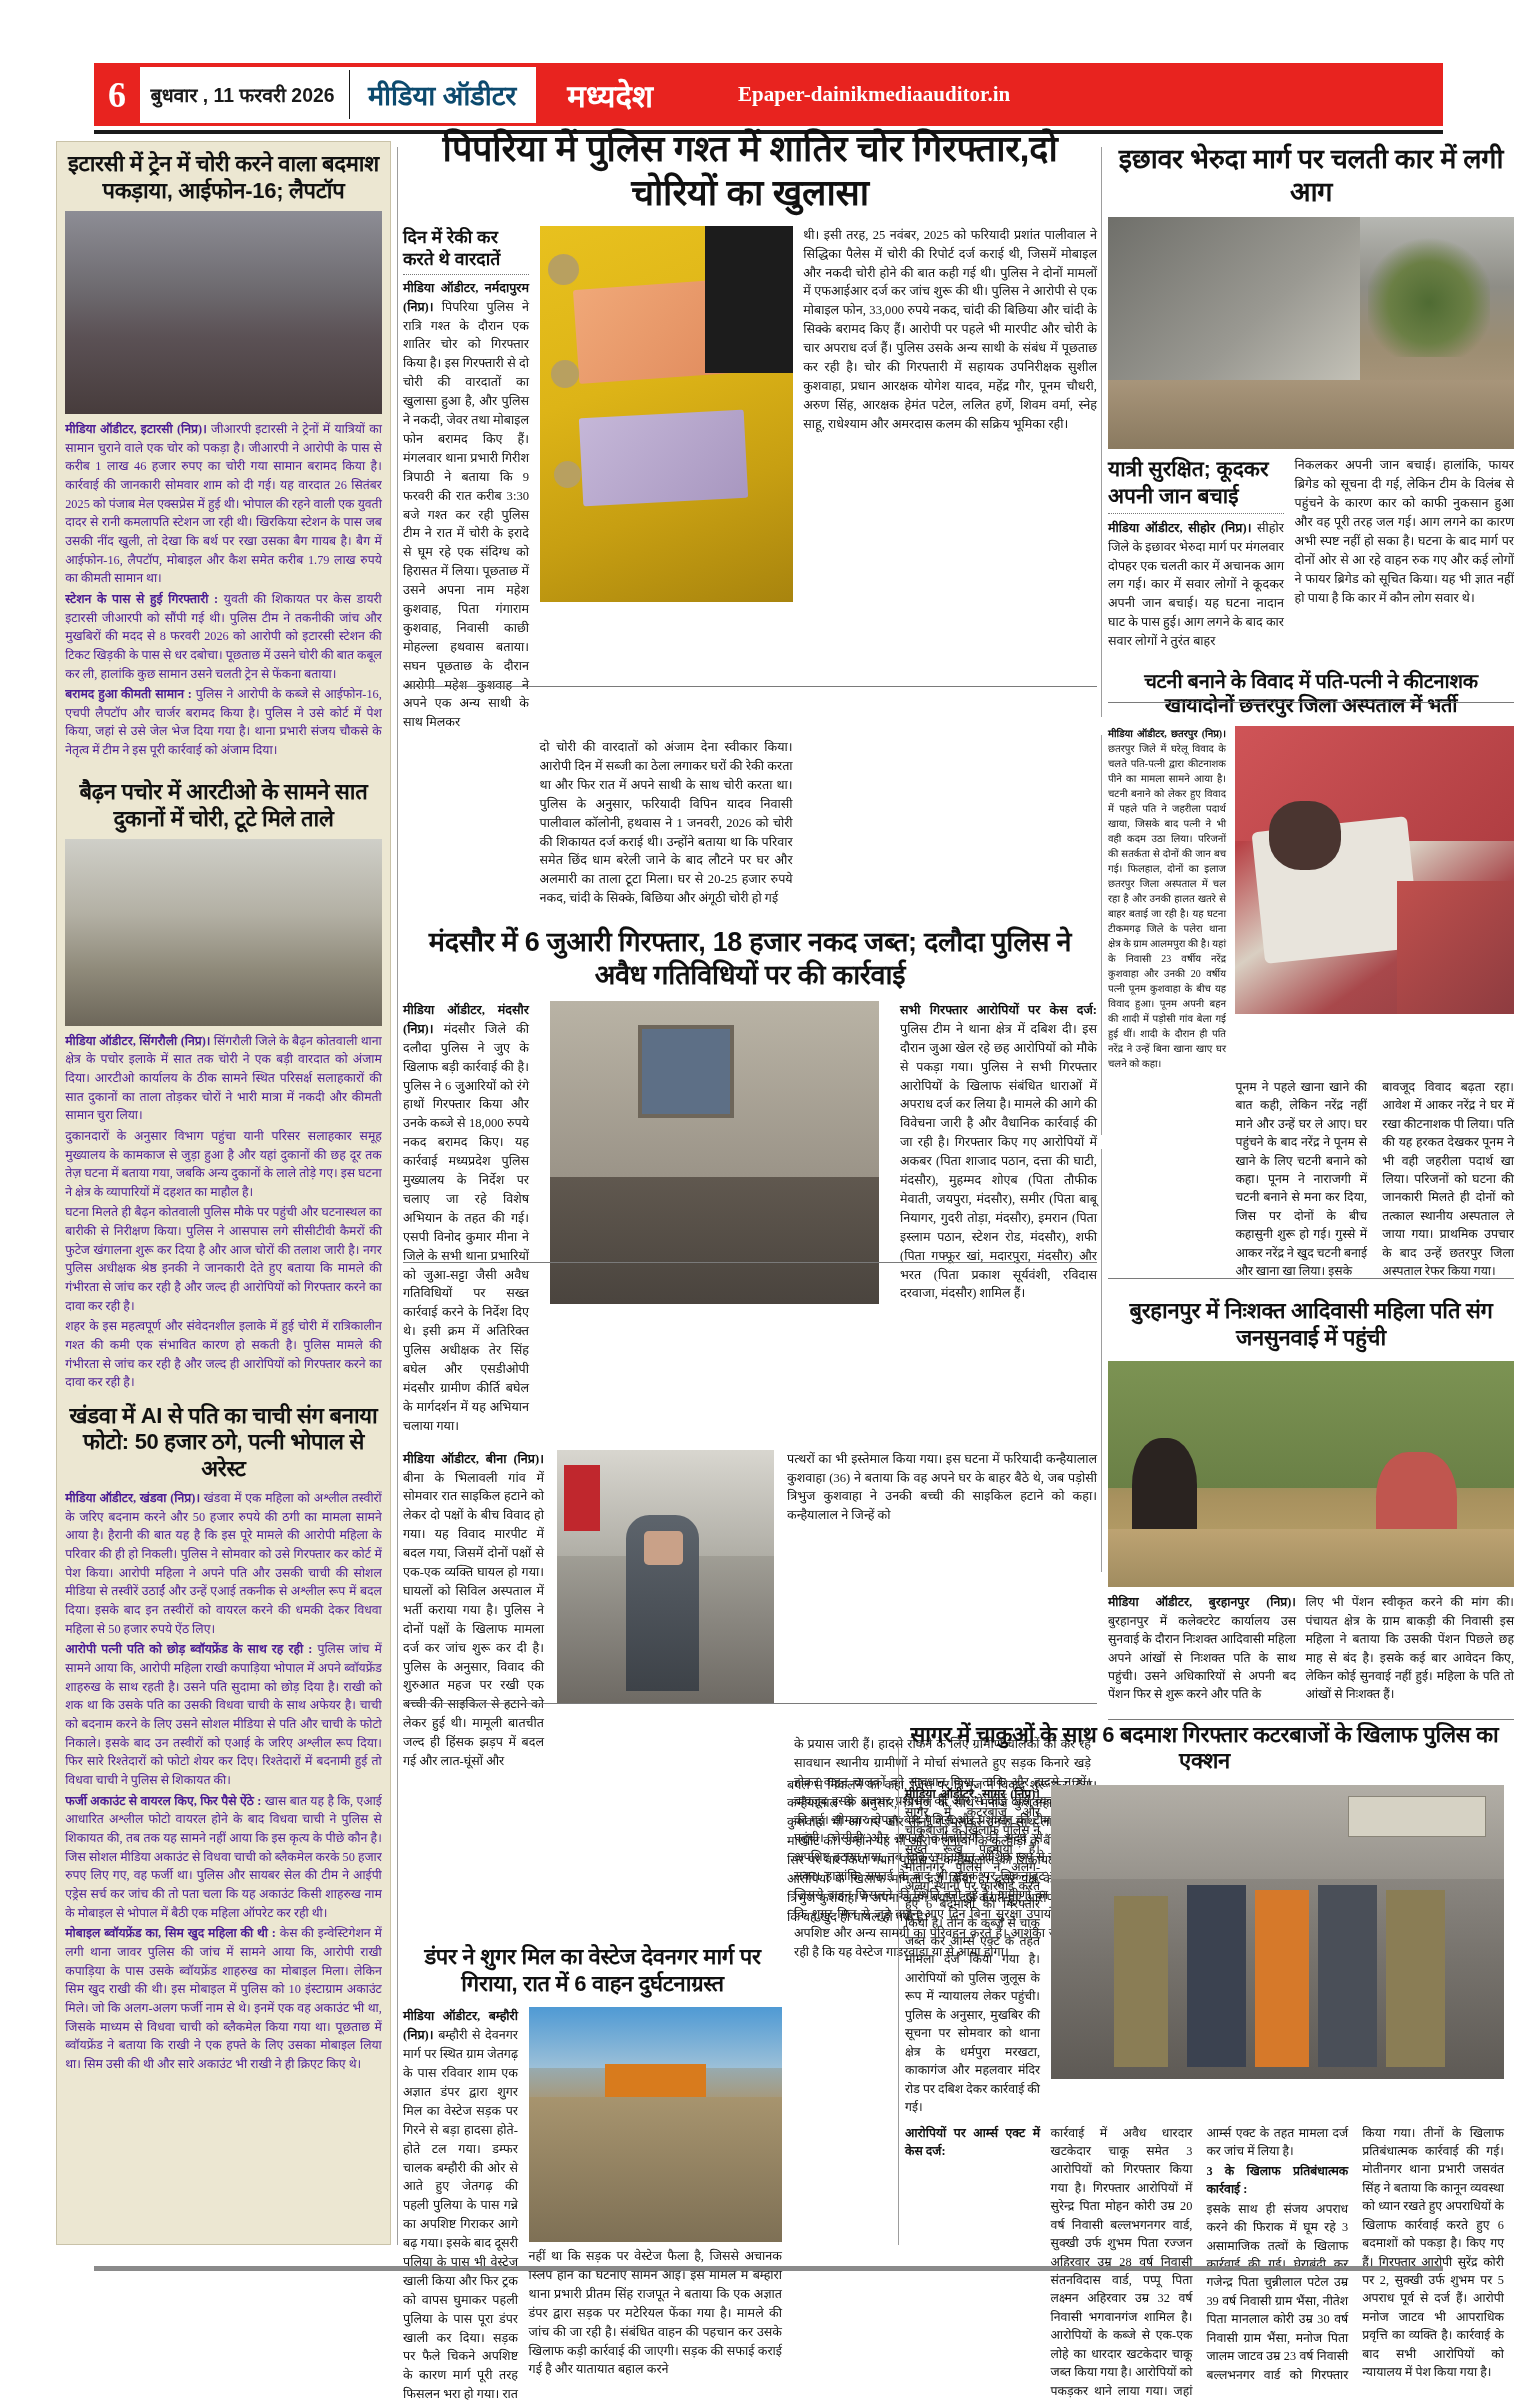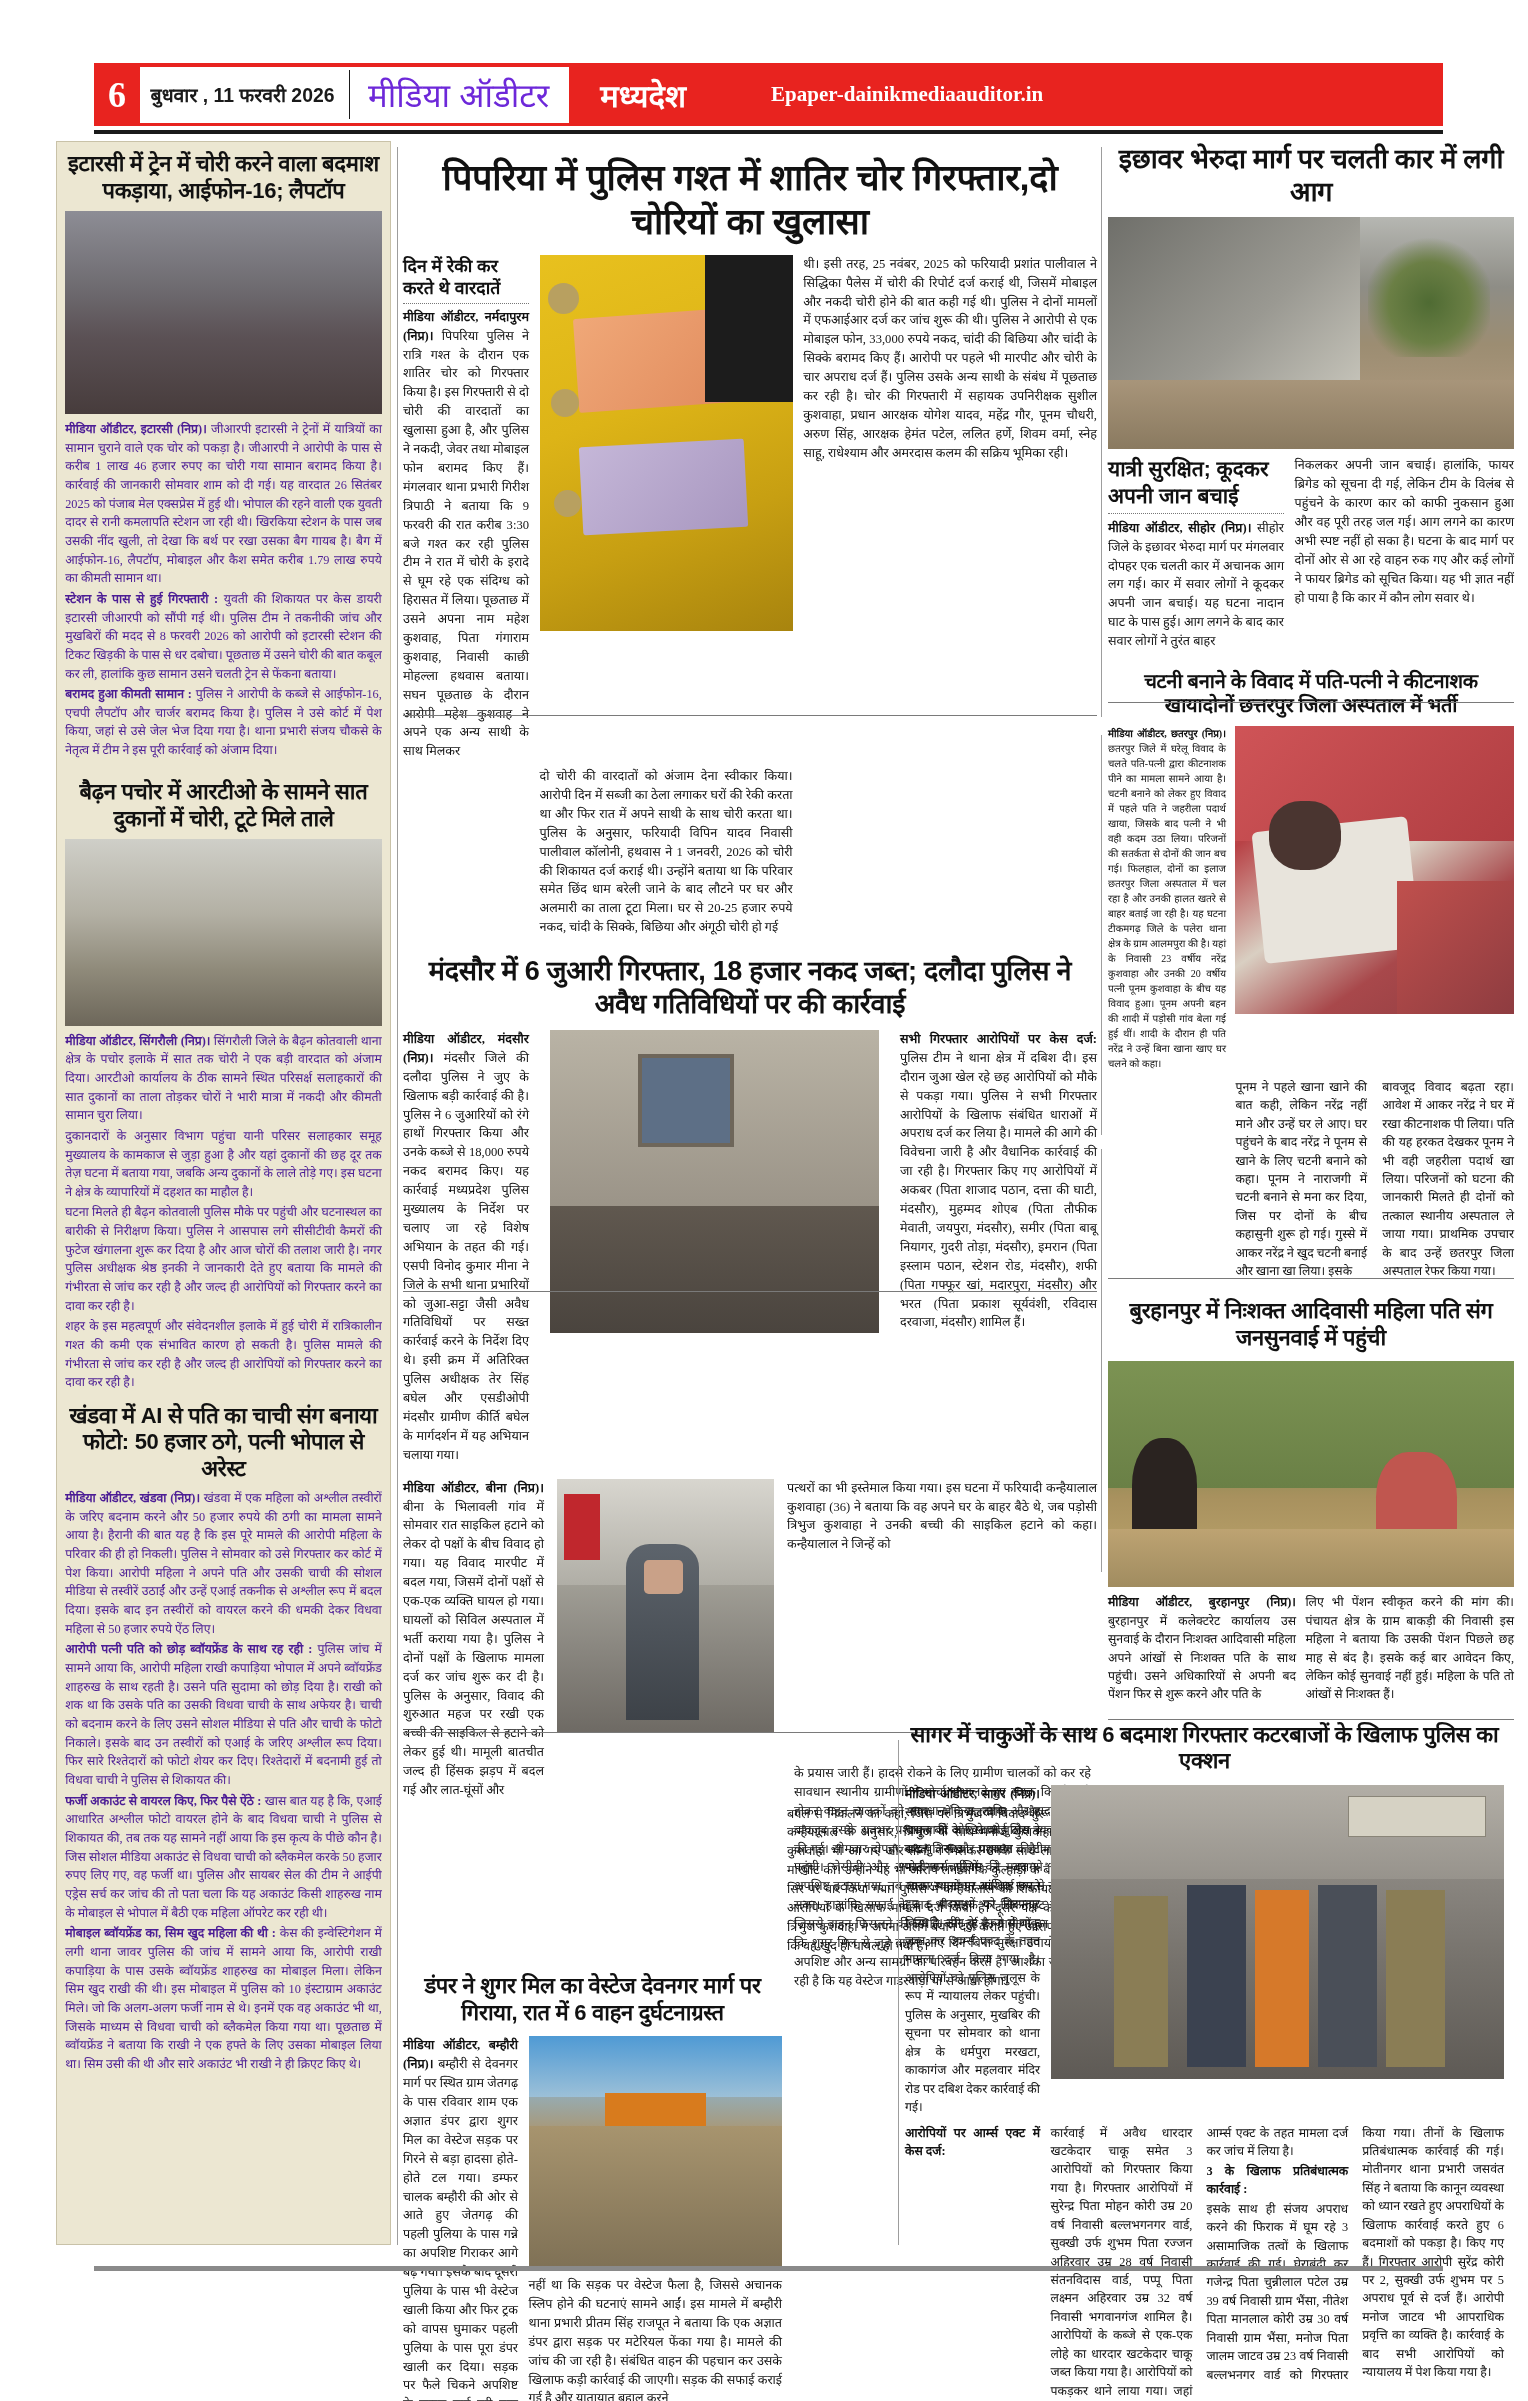--- a/index.html
+++ b/index.html
@@ -59,23 +59,23 @@
     padding-right: 14px;
     font-family: "Liberation Sans", sans-serif;
   }
   .mh-divider {
     width: 1.8px;
     align-self: stretch;
     background: #1a1a1a;
     margin: 3.5px 0;
   }
   .mh-brand {
-    color: #6d28d9;
-    font-size: 33px;
-    font-weight: normal;
+    color: #0c4a6e;
+    font-size: 27px;
+    font-weight: bold;
     white-space: nowrap;
     padding: 0 17.6px;
     font-family: "Liberation Sans", sans-serif;
   }
   .mh-edition {
     color: #ffffff;
     font-size: 31px;
     font-weight: bold;
     white-space: nowrap;
     padding: 0 20px 0 31px;
@@ -110,21 +110,21 @@
     width: 335px;
     height: 2104px;
     background: #ece7d2;
     border: 1.8px solid #c9c2a8;
     box-sizing: border-box;
     padding: 5.9px 8.2px;
   }
   .col-mid {
     position: absolute;
     left: 403px;
-    top: 154px;
+    top: 125px;
     width: 694px;
     height: 2104px;
   }
   .col-right {
     position: absolute;
     left: 1108px;
     top: 141px;
     width: 406px;
     height: 2104px;
   }

